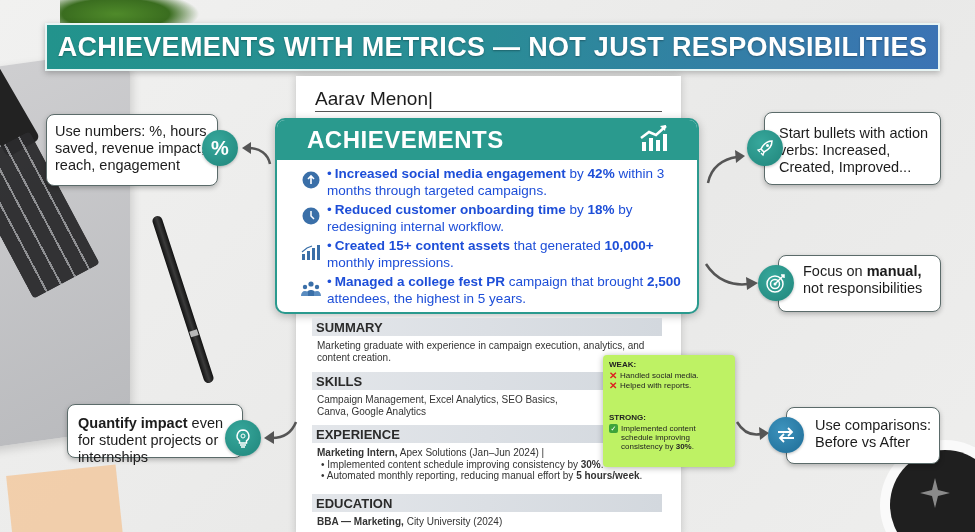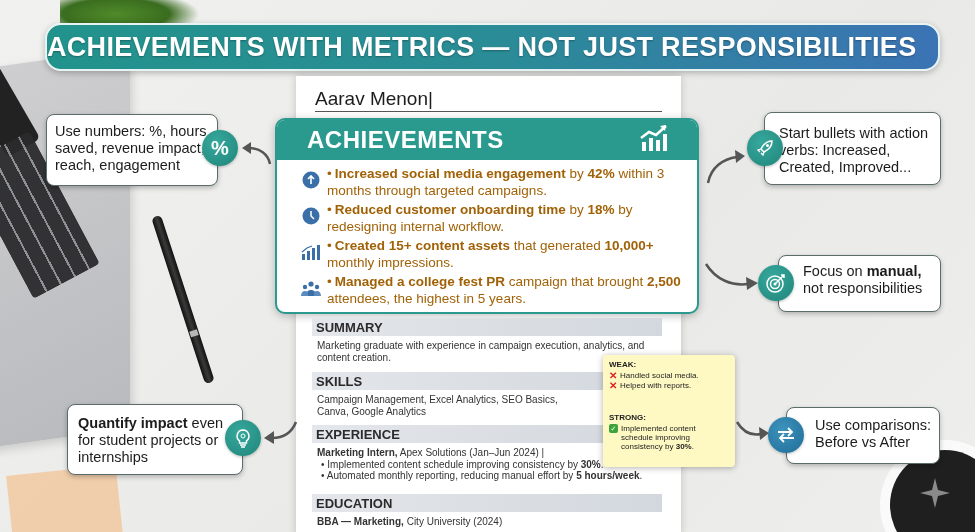--- a/index.html
+++ b/index.html
@@ -10,48 +10,48 @@
   .laptop-screen{position:absolute;left:-20px;top:55px;width:38px;height:100px;background:#222;transform:rotate(-30deg);border-radius:6px}
   .keys{position:absolute;left:-6px;top:140px;width:75px;height:150px;background:repeating-linear-gradient(90deg,#2b2b2d 0 14px,#8d8e91 14px 16px),#2b2b2d;transform:rotate(-28deg);border-radius:4px;opacity:.95}
   .plant{position:absolute;left:60px;top:-10px;width:140px;height:40px;background:radial-gradient(ellipse at 40% 60%,#4f8a2a 0,#3a6d1f 45%,transparent 70%)}
   .pen{position:absolute;left:178px;top:212px;width:10px;height:175px;background:linear-gradient(90deg,#111,#3a3a3a,#111);border-radius:5px;transform:rotate(-18deg)}
   .pen:after{content:"";position:absolute;left:1px;top:120px;width:8px;height:6px;background:#b8b8b8}
   .note{position:absolute;left:10px;top:470px;width:110px;height:80px;background:#f2c9a0;transform:rotate(-6deg);opacity:.85}
   .cup{position:absolute;left:890px;top:450px;width:110px;height:110px;border-radius:50%;background:#1f1f1f;box-shadow:0 0 0 10px #fafafa}
   .cup-star{position:absolute;left:920px;top:478px;width:30px;height:30px;background:#8a8a8a;clip-path:polygon(50% 0,60% 40%,100% 50%,60% 60%,50% 100%,40% 60%,0 50%,40% 40%)}
 
   
-  .banner{position:absolute;left:45px;top:23px;width:895px;height:48px;background:linear-gradient(90deg,#22938c 0%,#2a8c96 50%,#3b73b4 100%);border-radius:16px;border:2px solid #e7f4f3;box-shadow:0 2px 6px rgba(0,0,0,.25);display:flex;align-items:center;}
+  .banner{position:absolute;left:45px;top:23px;width:895px;height:48px;background:linear-gradient(90deg,#22938c 0%,#2a8c96 50%,#3b73b4 100%);border-radius:0;border:2px solid #e7f4f3;box-shadow:0 2px 6px rgba(0,0,0,.25);display:flex;align-items:center;justify-content:center}
   .banner h1{color:#fff;font-family:"Liberation Sans",sans-serif;font-weight:700;font-size:27px;letter-spacing:.3px;text-shadow:0 1px 2px rgba(0,0,0,.3)}
 
   
   .paper{position:absolute;left:296px;top:76px;width:385px;height:460px;background:#fff;box-shadow:0 0 8px rgba(0,0,0,.18)}
   .resume-head{position:absolute;left:315px;top:86px;width:347px;height:26px;border-bottom:1.5px solid #555;font-size:19px;display:flex;align-items:center}
   .resume-head b{font-weight:400;}
   .resume-head span.sep{margin-right:6px}
   .resume-head span.role{font-weight:400}
 
   
   .ach{position:absolute;left:275px;top:118px;width:424px;height:196px;background:#fff;border:2px solid #2a9a8e;border-radius:10px;box-shadow:0 2px 8px rgba(0,0,0,.25);overflow:hidden}
   .ach-head{height:40px;background:#2a9a8e;display:flex;align-items:center;justify-content:space-between;padding:0 28px 0 30px}
   .ach-head h2{color:#fff;font-size:24px;font-weight:700;letter-spacing:.5px}
   .ach-list{padding:6px 8px 0 24px}
   .ach-item{display:flex;align-items:flex-start;margin-bottom:3px}
   .ach-icon{width:20px;height:20px;flex:0 0 20px;margin-top:4px;margin-right:6px;display:flex;align-items:center;justify-content:center}
-  .ach-text{font-size:13.5px;line-height:16.5px;color:#a16207}
+  .ach-text{font-size:13.5px;line-height:16.5px;color:#1d4ed8}
   .ach-text b{font-weight:700}
   .ach-text .dot{margin-right:3px}
 
   
   .sec{position:absolute;left:312px;width:350px;height:18px;background:linear-gradient(90deg,#e3e6ea,#d3d8de);font-weight:700;font-size:13px;padding:2px 4px;color:#2a2a2a}
   .txt{position:absolute;left:317px;font-size:10px;line-height:11.5px;color:#333}
   .txt b{font-weight:700}
 
   
-  .ws{position:absolute;left:603px;top:355px;width:132px;height:112px;background:#fef9c3;border-radius:4px;box-shadow:0 1px 6px rgba(0,0,0,.3);padding:5px 6px;font-size:8px;line-height:9px;color:#222}
+  .ws{position:absolute;left:603px;top:355px;width:132px;height:112px;background:#bef264;border-radius:4px;box-shadow:0 1px 6px rgba(0,0,0,.3);padding:5px 6px;font-size:8px;line-height:9px;color:#222}
   .ws .lbl{font-weight:700;margin-bottom:2px}
   .ws .row{display:flex;align-items:flex-start;margin-bottom:1px}
   .ws .x{color:#d22;font-weight:700;font-size:10px;width:11px;flex:0 0 11px}
   .ws .chk{width:9px;height:9px;background:#3da33a;border-radius:2px;color:#fff;font-size:7px;line-height:9px;text-align:center;flex:0 0 9px;margin-right:3px}
 
   
   .tip{position:absolute;background:#fff;border:1.5px solid #5b6b6a;border-radius:8px;box-shadow:0 2px 5px rgba(0,0,0,.25);font-size:14.5px;line-height:17px;color:#1c1c1c}
   .tip b{font-weight:700}
   .circ{position:absolute;width:36px;height:36px;border-radius:50%;background:radial-gradient(circle at 40% 35%,#37a89c,#20857b);display:flex;align-items:center;justify-content:center;color:#fff;font-weight:700;box-shadow:0 1px 3px rgba(0,0,0,.25)}
   .circ.blue{background:radial-gradient(circle at 40% 35%,#3d93bd,#1e6c96)}
@@ -205,21 +205,21 @@
       <circle cx="10" cy="12" r="4.5" fill="none" stroke="#fff" stroke-width="1.5"></circle>
       <circle cx="10" cy="12" r="1.5" fill="#fff"></circle>
       <path d="M10 12L19 3M16 3h3v3" stroke="#fff" stroke-width="1.5" fill="none"></path>
     </svg>
 </div>
 <svg class="arrow" style="left:704px;top:262px" width="56" height="30" viewBox="0 0 56 30">
     <path d="M2 2 C12 18 28 24 44 22" stroke="#555" stroke-width="2.5" fill="none"></path>
     <polygon points="54,21 42,15 43,28" fill="#555"></polygon>
   </svg>
 
-<div class="tip" style="left:67px;top:404px;width:176px;height:71px;padding:10px 8px 16px 10px">
+<div class="tip" style="left:67px;top:404px;width:176px;height:54px;padding:10px 8px 16px 10px">
   <b>Quantify impact</b><span> even for student projects or internships</span>
 </div>
 <div class="circ" style="left:225px;top:420px">
   <svg width="20" height="22" viewBox="0 0 20 22">
       <path d="M10 3a6 6 0 0 0-3.5 10.8V16h7v-2.2A6 6 0 0 0 10 3z" fill="none" stroke="#fff" stroke-width="1.5"></path>
       <path d="M7 18h6M8 20h4" stroke="#fff" stroke-width="1.4"></path>
       <circle cx="10" cy="9" r="2" fill="none" stroke="#fff" stroke-width="1"></circle>
     </svg>
 </div>
 <svg class="arrow" style="left:262px;top:420px" width="36" height="26" viewBox="0 0 36 26">

